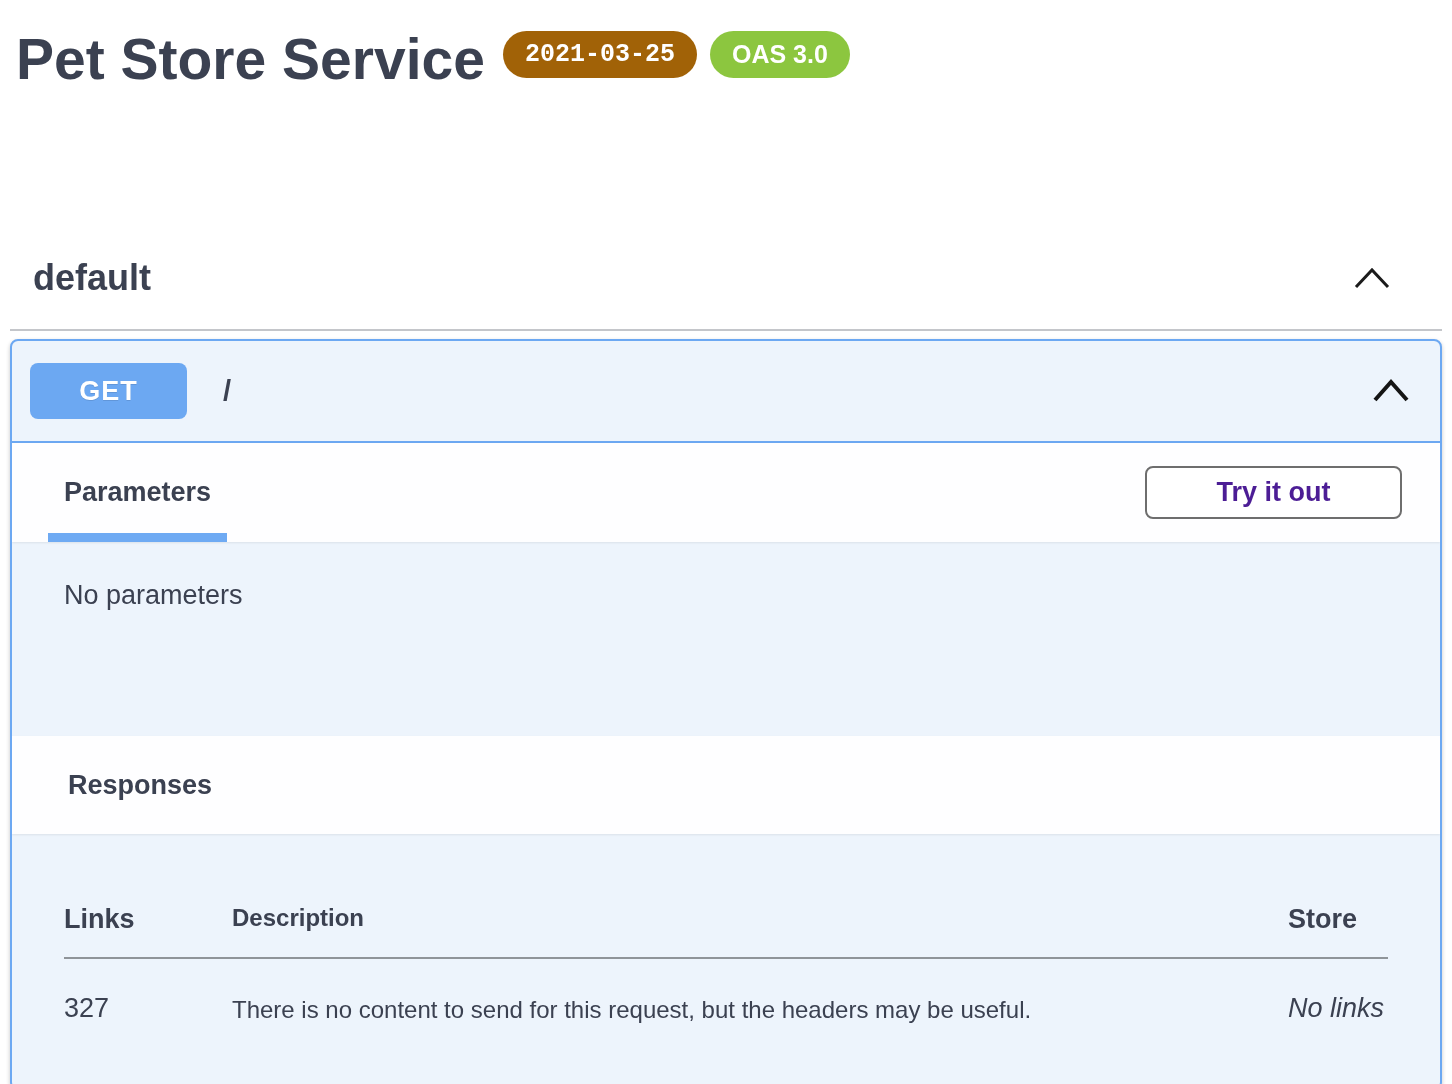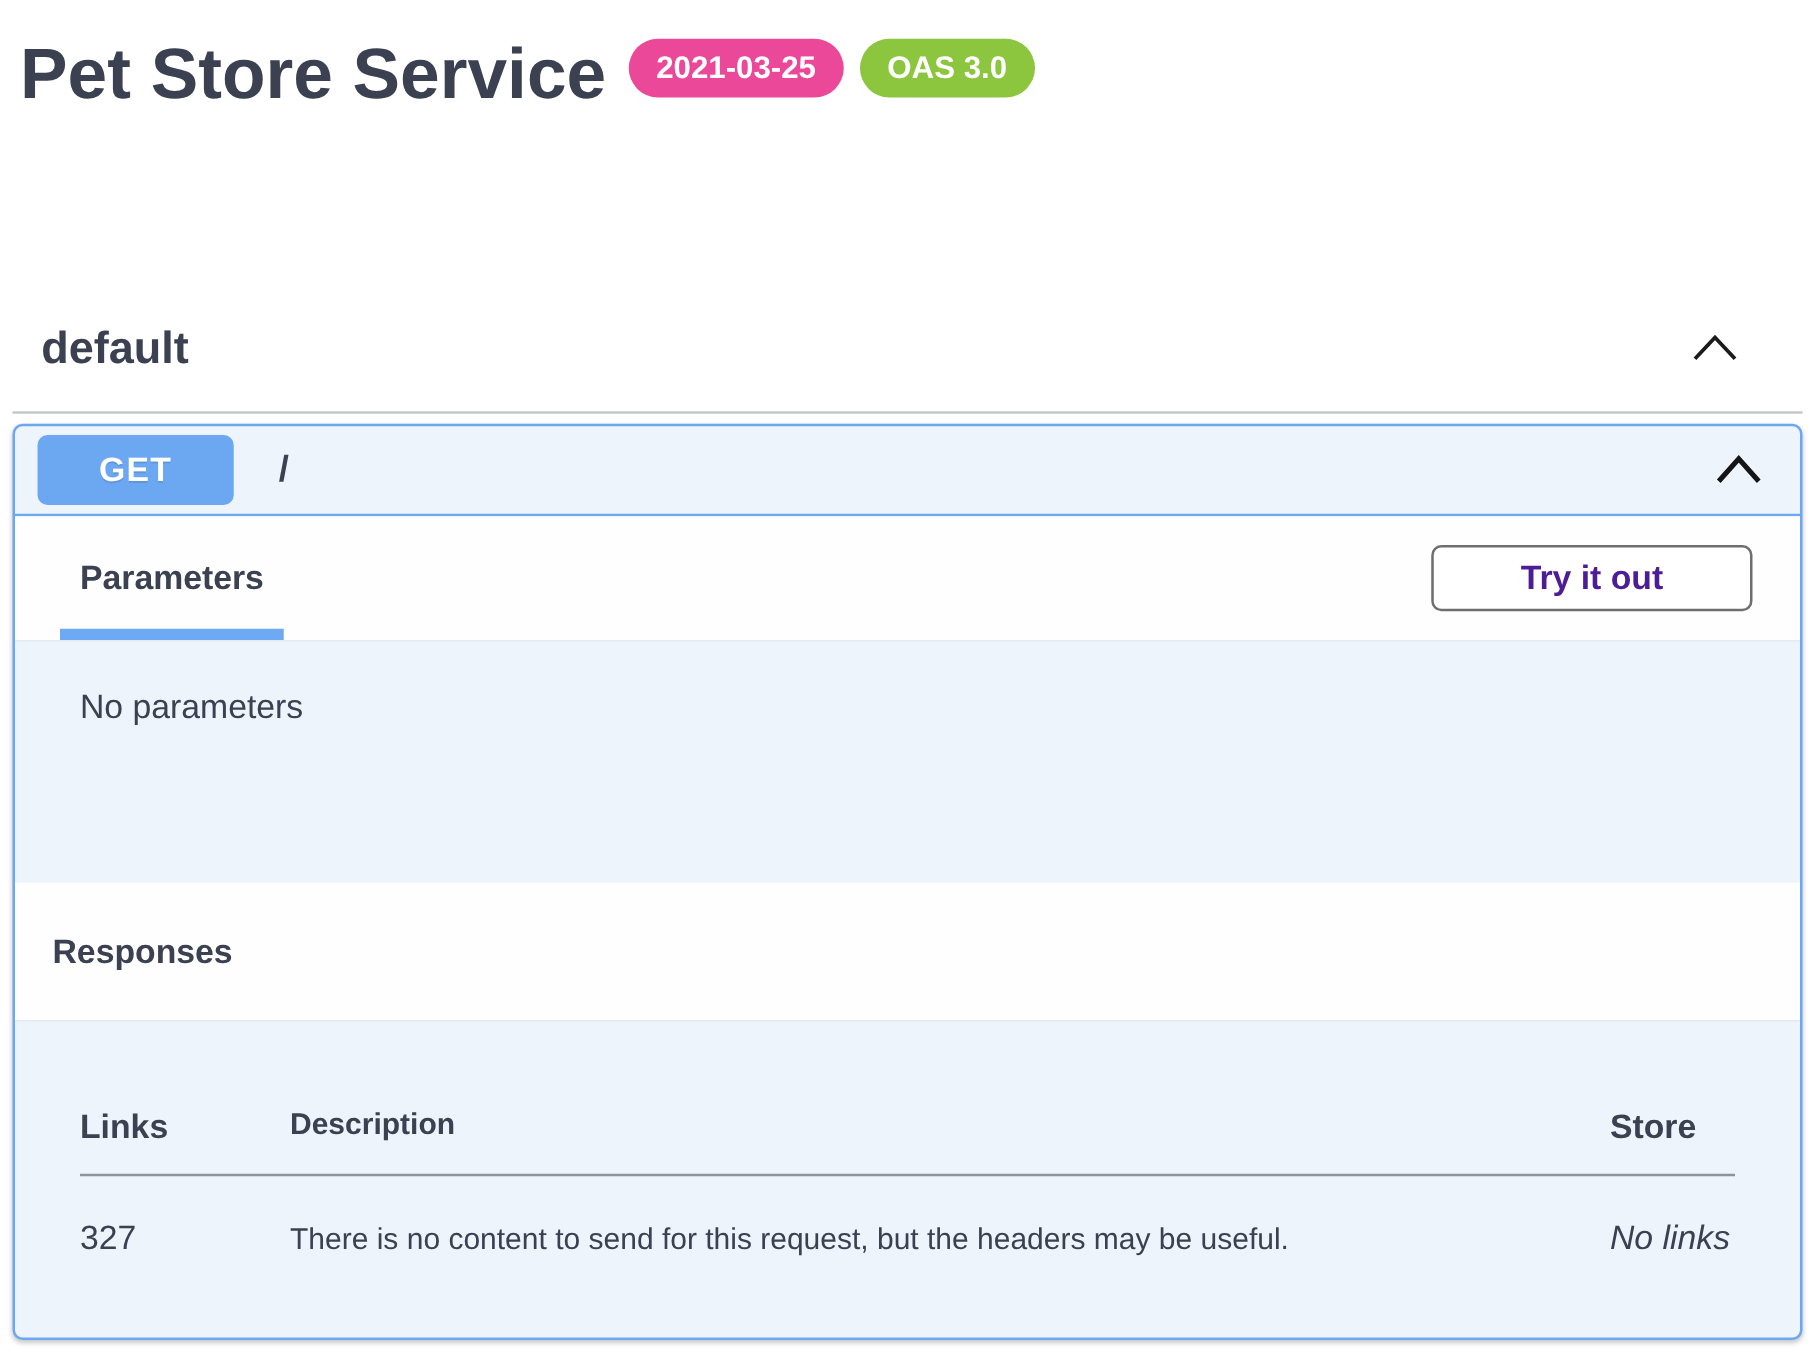--- a/index.html
+++ b/index.html
@@ -5,35 +5,35 @@
   * { margin:0; padding:0; box-sizing:border-box; }
   html,body { width:1452px; height:1084px; background:#ffffff; overflow:hidden;
     font-family:"Liberation Sans","DejaVu Sans",sans-serif; color:#3b4151; }
 
   
   .page-header { display:flex; align-items:flex-start; padding:22px 0 0 16px; }
   .page-title { font-size:57px; font-weight:700; color:#3b4151; line-height:1.3; letter-spacing:0; }
   .badge-group { display:flex; gap:13px; margin:9px 0 0 18px; }
   .badge { height:47px; display:flex; align-items:center; padding:0 22px;
     border-radius:24px; color:#fff; font-weight:700; font-size:25px; white-space:nowrap; }
-  .badge.version { background:#ec4899; }
+  .badge.version { background:#a16207;font-family:Liberation Mono, monospace; }
   .badge.oas { background:#8cc63f; }
 
   
   .tag-section-header { margin:0 10px; margin-top:157px; height:78px;
     display:flex; align-items:center; justify-content:space-between;
     padding:0 50px 26px 23px; border-bottom:2px solid rgba(59,65,81,.3); }
   .tag-name { font-size:36px; font-weight:700; color:#3b4151; }
   .chev { display:block; }
 
   
   .opblock { margin:8px 10px 0 10px; border:2px solid #6ca8f2; border-radius:8px;
     background:#edf4fc; box-shadow:0 2px 4px rgba(0,0,0,.22); overflow:hidden; }
 
-  .opblock-summary { height:72px; display:flex; align-items:center;
+  .opblock-summary { height:102px; display:flex; align-items:center;
     padding:0 30px 0 18px; border-bottom:2px solid #6ca8f2; cursor:pointer; }
   .method-badge { width:157px; height:56px; background:#6ca8f2; border-radius:8px;
     color:#fff; font-weight:700; font-size:27px; letter-spacing:1px;
     display:flex; align-items:center; justify-content:center;
     text-shadow:0 1px 0 rgba(0,0,0,.1); }
   .op-path { margin-left:36px; font-size:29px; font-weight:700; color:#3b4151; }
   .summary-chevron { margin-left:auto; }
 
   .section-white { background:rgba(255,255,255,.9); box-shadow:0 1px 2px rgba(0,0,0,.08); }
 
@@ -44,21 +44,21 @@
   .tab-label { font-size:27px; font-weight:700; color:#3b4151; }
   .tab-underline { position:absolute; left:0; right:0; bottom:0; height:9px; background:#6eaaf3; }
   .try-btn { margin-left:auto; width:257px; height:53px; background:#fff;
     border:2px solid #6e6e6e; border-radius:8px; font-size:27px; font-weight:700;
     color:#4c1d95; display:flex; align-items:center; justify-content:center;
     font-family:"Liberation Sans","DejaVu Sans",sans-serif; cursor:pointer; }
 
   .params-body { height:194px; padding:38px 0 0 52px; }
   .no-params { font-size:27px; color:#3b4151; }
 
-  .resp-header-row { height:110px; display:flex; align-items:center; padding:0 30px; }
+  .resp-header-row { height:98px; display:flex; align-items:center; padding:0 56px; }
   .resp-title { font-size:27px; font-weight:700; color:#3b4151; }
 
   .resp-body { padding:0 52px 64px 52px; }
   .resp-grid { display:grid; grid-template-columns:168px 1fr 100px; }
   .resp-grid.head { padding:70px 0 22px; border-bottom:2px solid #8f9499; }
   .resp-grid.row { padding:34px 0 0; }
   .th-code, .th-links { font-size:27px; font-weight:700; }
   .th-desc { font-size:24px; font-weight:700; }
   .td-code { font-size:27px; }
   .td-desc { font-size:24px; padding-top:3px; }

